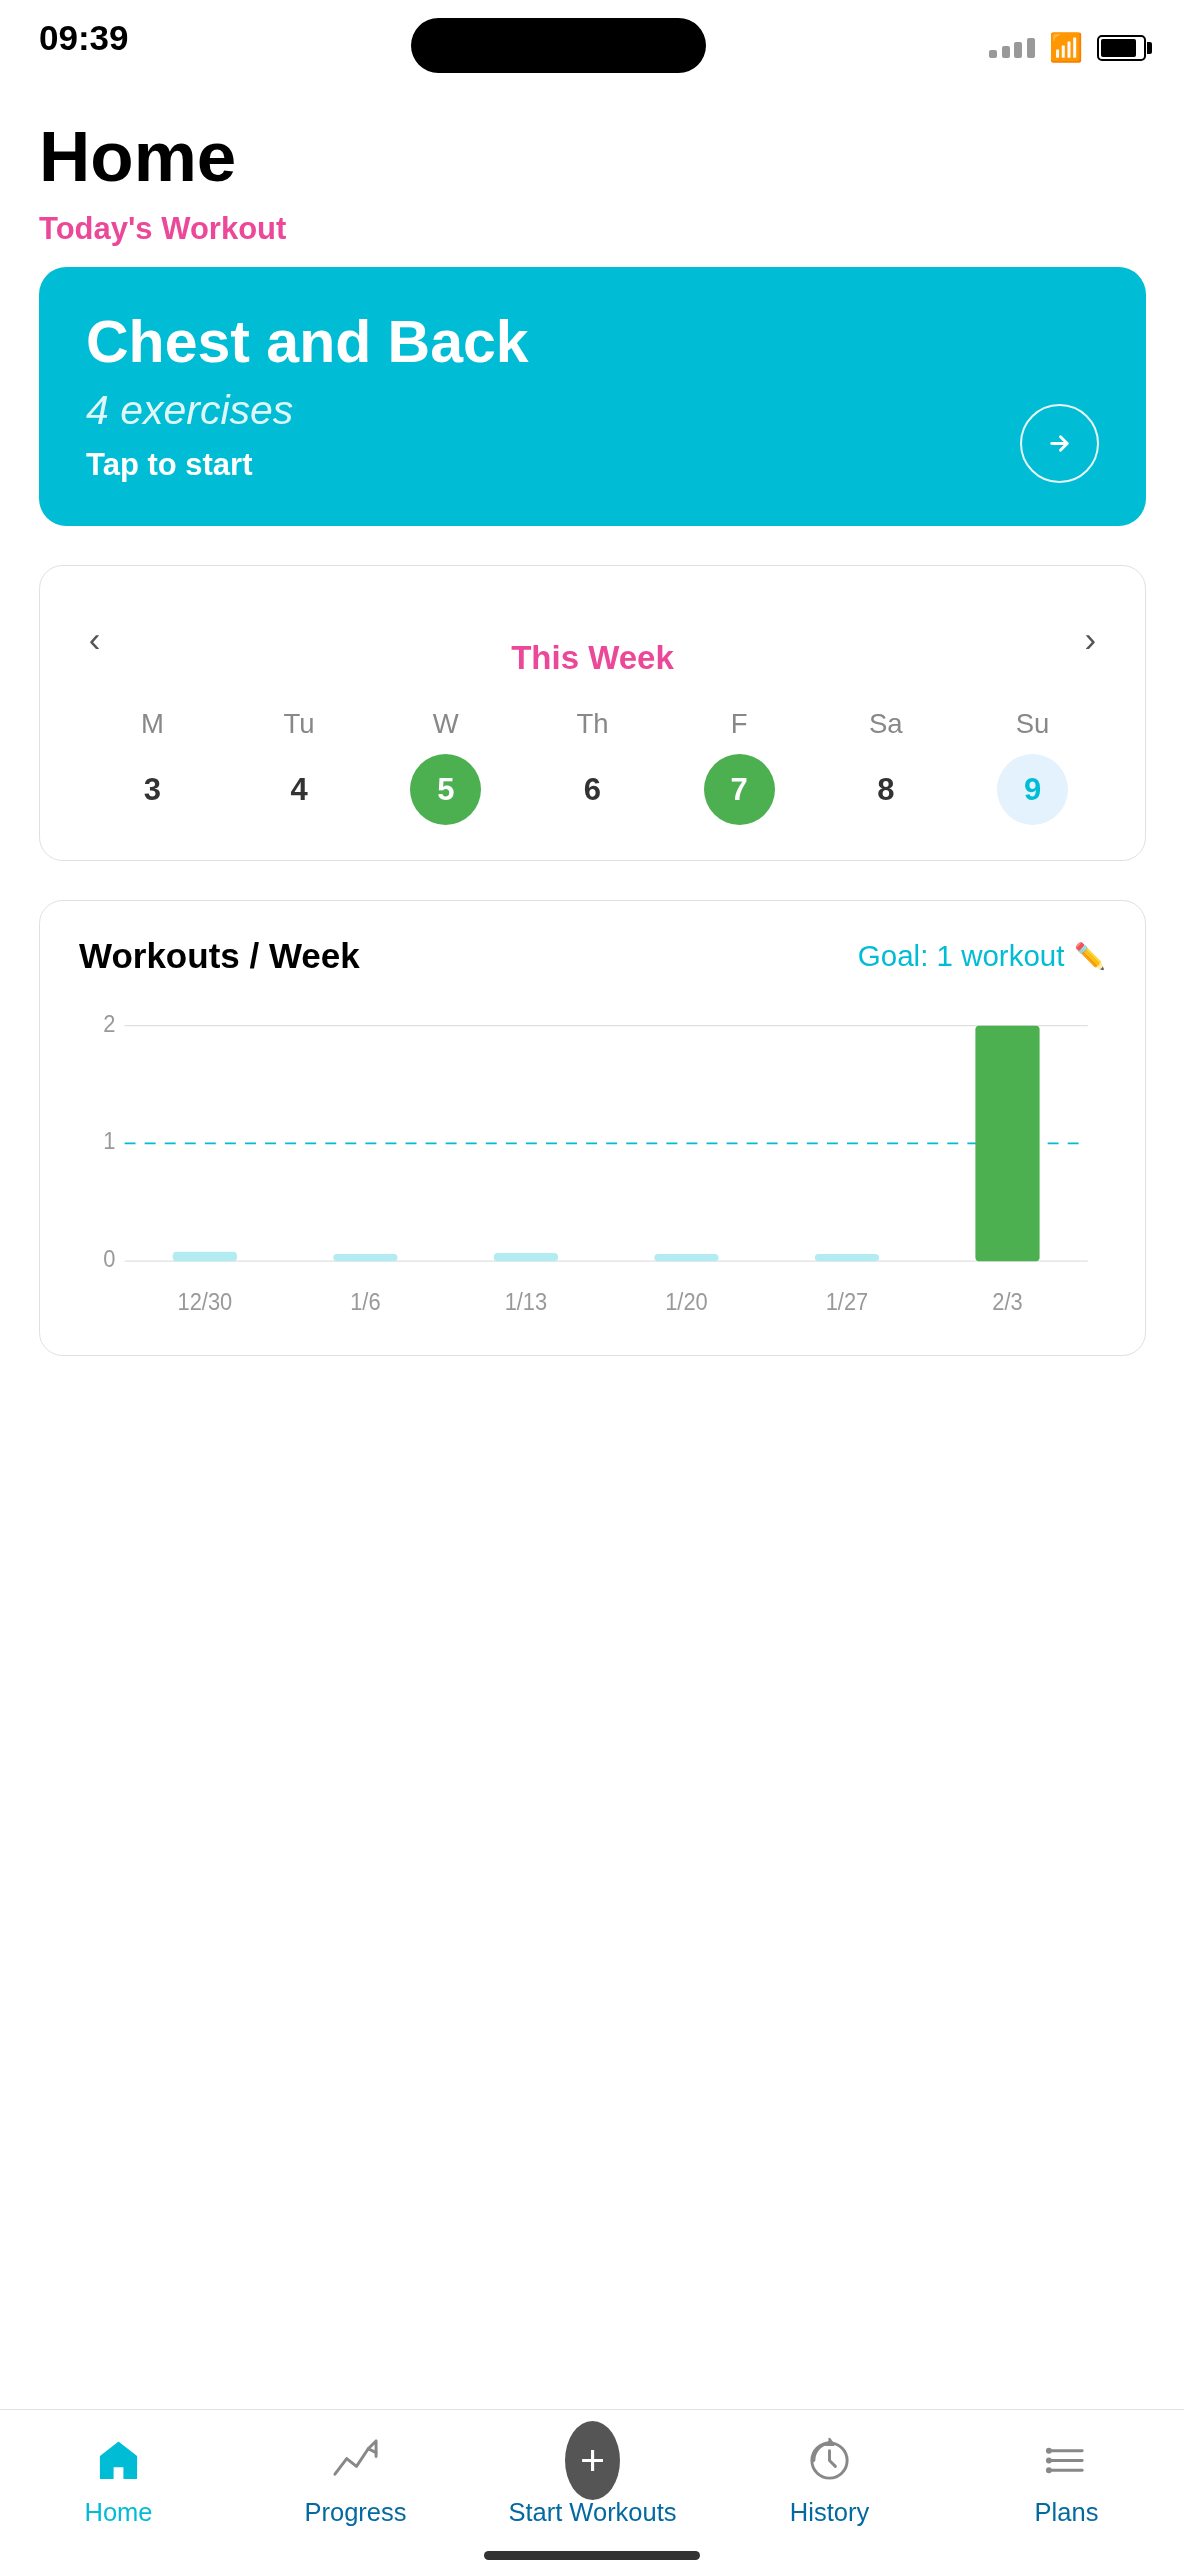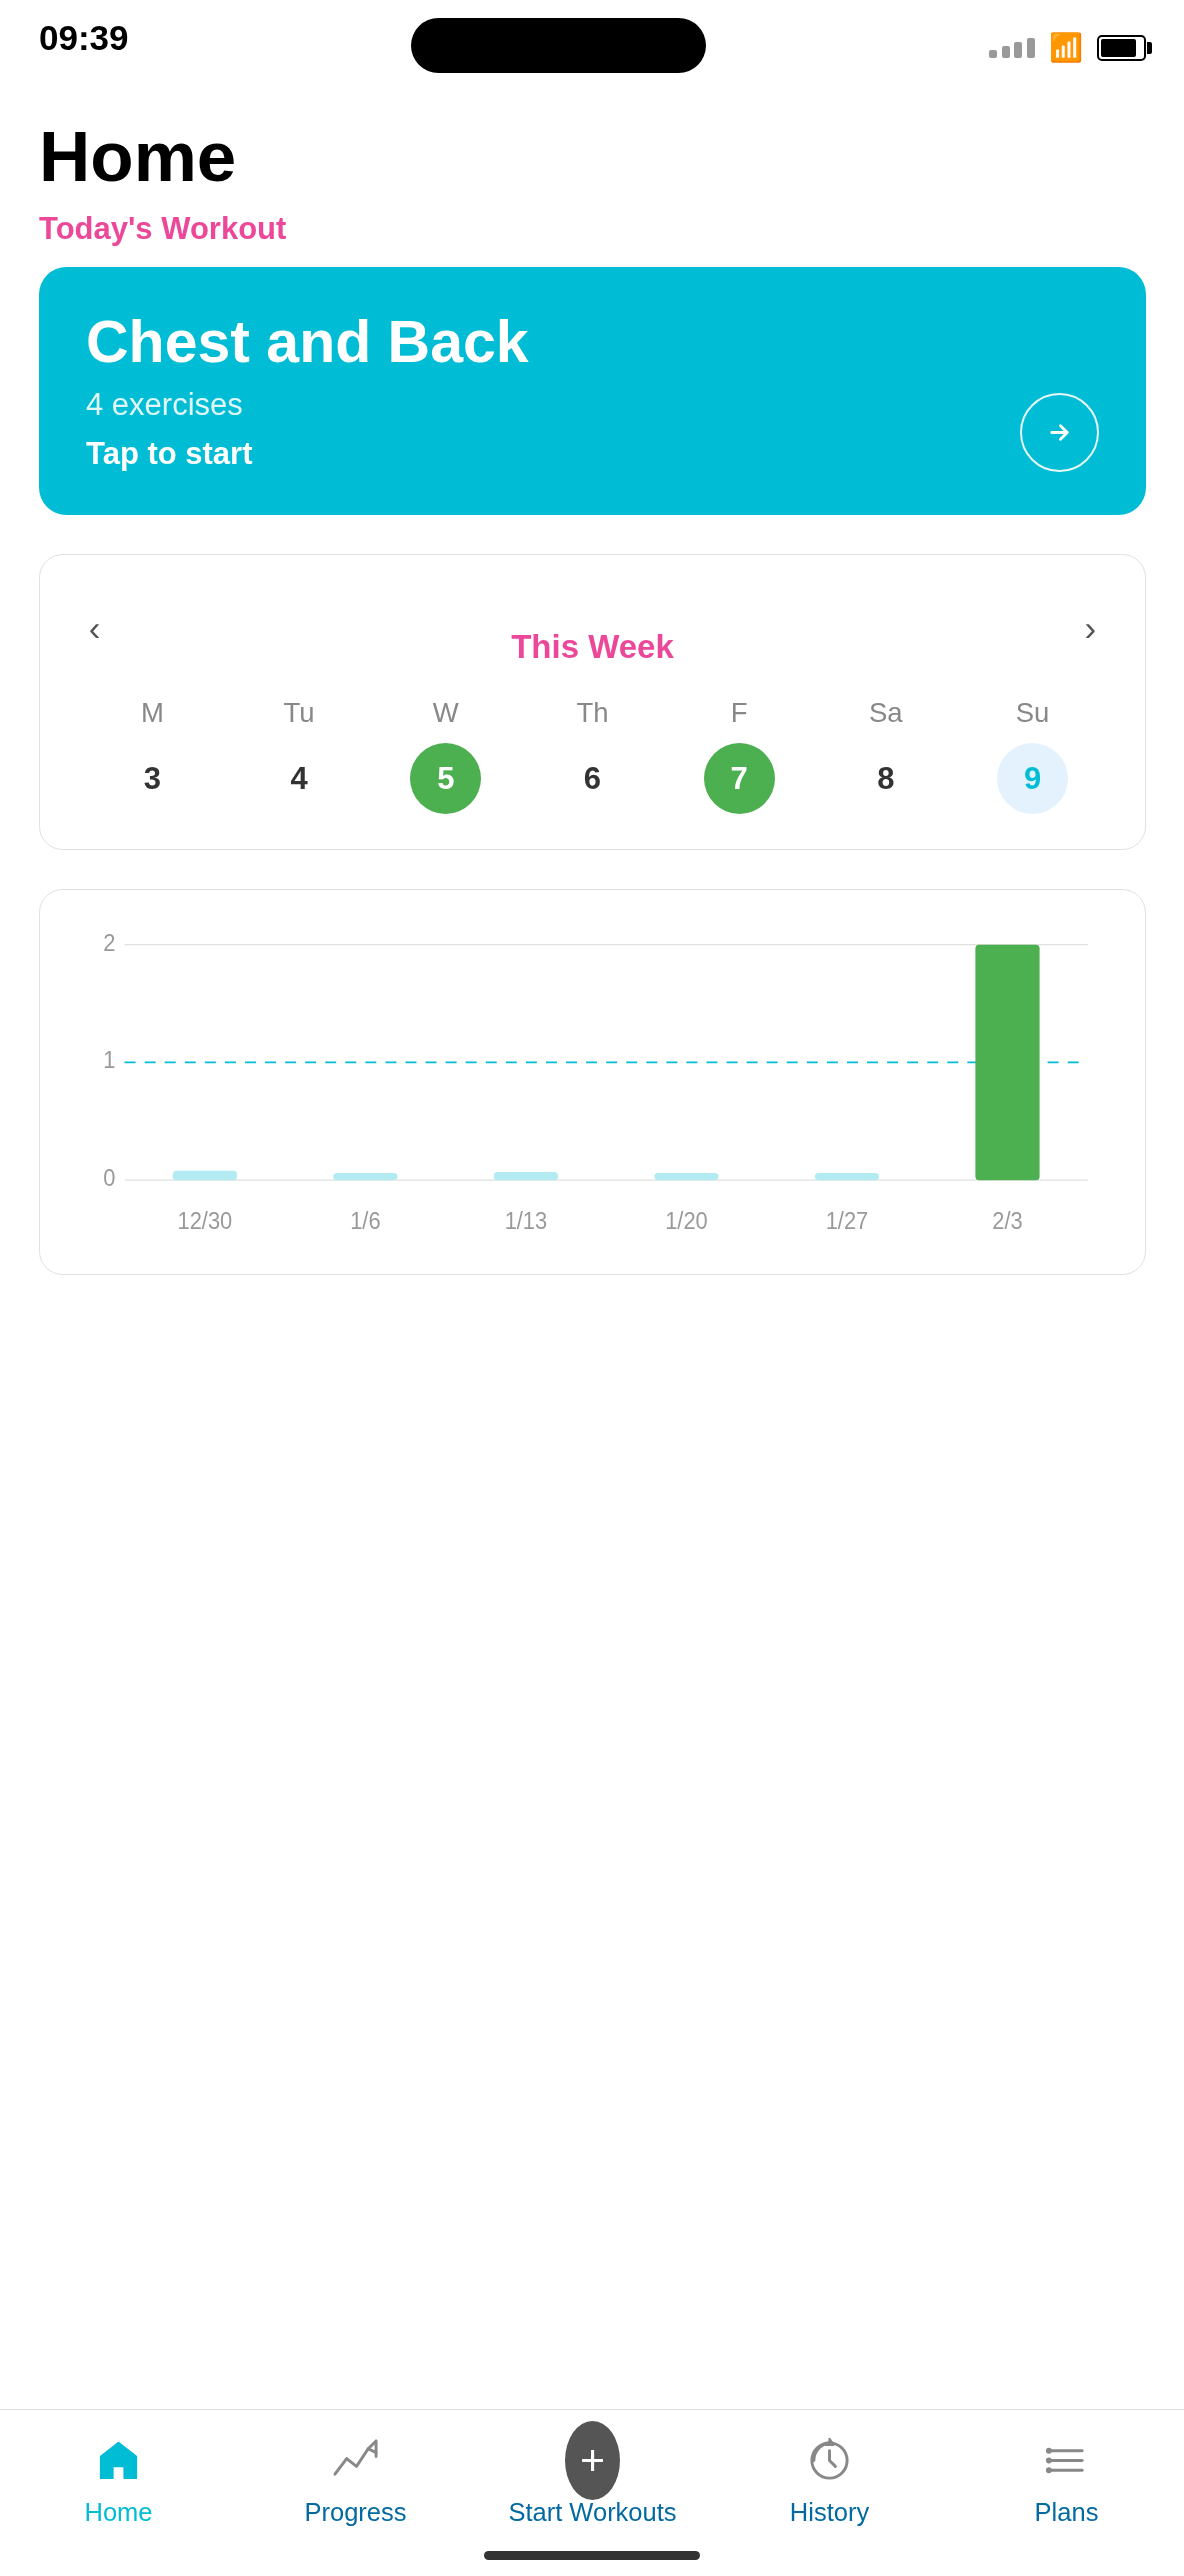--- a/index.html
+++ b/index.html
@@ -115,23 +115,24 @@
     }
     .workout-card-content {}
     .workout-card-title {
       font-size: 59px;
       font-weight: 800;
       color: #fff;
       margin-bottom: 11.8px;
       line-height: 1.1;
     }
     .workout-card-exercises {
-      font-size: 31px;
+      font-size: 41px;
       color: #e0f7fa;
       margin-bottom: 13.8px;
+      font-style: italic;
     }
     .workout-card-tap {
       font-size: 31px;
       font-weight: 700;
       color: #fff;
     }
     .workout-card-arrow {
       width: 79px;
       height: 79px;
       border: 2.9px solid rgba(255,255,255,0.9);
@@ -386,20 +387,27 @@
           <div class="day-number">8</div>
         </div>
         <div class="day-col">
           <span class="day-label">Su</span>
           <div class="day-number active-today">9</div>
         </div>
       </div>
   </div>
 
   <div class="chart-card">
+    <div class="chart-header">
+      <span class="chart-title">Workouts / Week</span>
+      <span class="chart-goal">
+        <span>Goal: 1 workout</span>
+        <span class="edit-icon">✏️</span>
+      </span>
+    </div>
     <div class="chart-container">
       <svg class="chart-svg" id="chart-svg" viewBox="0 0 1126 320" preserveAspectRatio="none">
       <text x="40" y="266" text-anchor="end" font-size="24" fill="#999">0</text>
           <line x1="50" y1="260" x2="1106" y2="260" stroke="#e0e0e0" stroke-width="1.5"></line>
           <text x="40" y="146" text-anchor="end" font-size="24" fill="#999">1</text>
           <text x="40" y="26" text-anchor="end" font-size="24" fill="#999">2</text>
           <line x1="50" y1="20" x2="1106" y2="20" stroke="#e0e0e0" stroke-width="1.5"></line>
           <line x1="50" y1="140" x2="1106" y2="140" stroke="#00bcd4" stroke-width="2" stroke-dasharray="12,10"></line>
           <rect x="102.8" y="250.4" width="70.4" height="9.6" fill="#b2ebf2" rx="4"></rect>
           <text x="138" y="310" text-anchor="middle" font-size="24" fill="#999">12/30</text>

